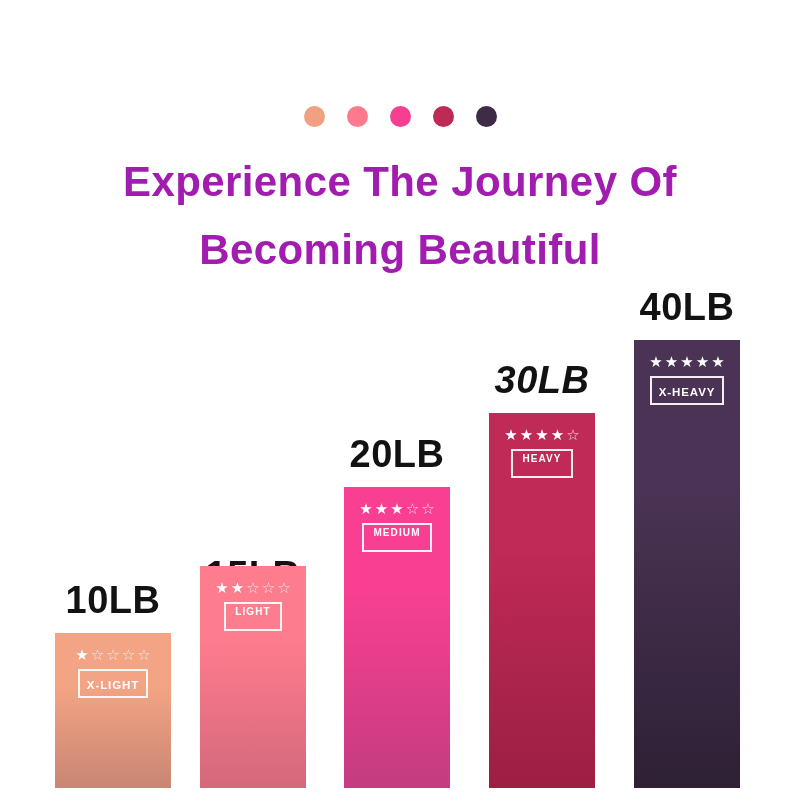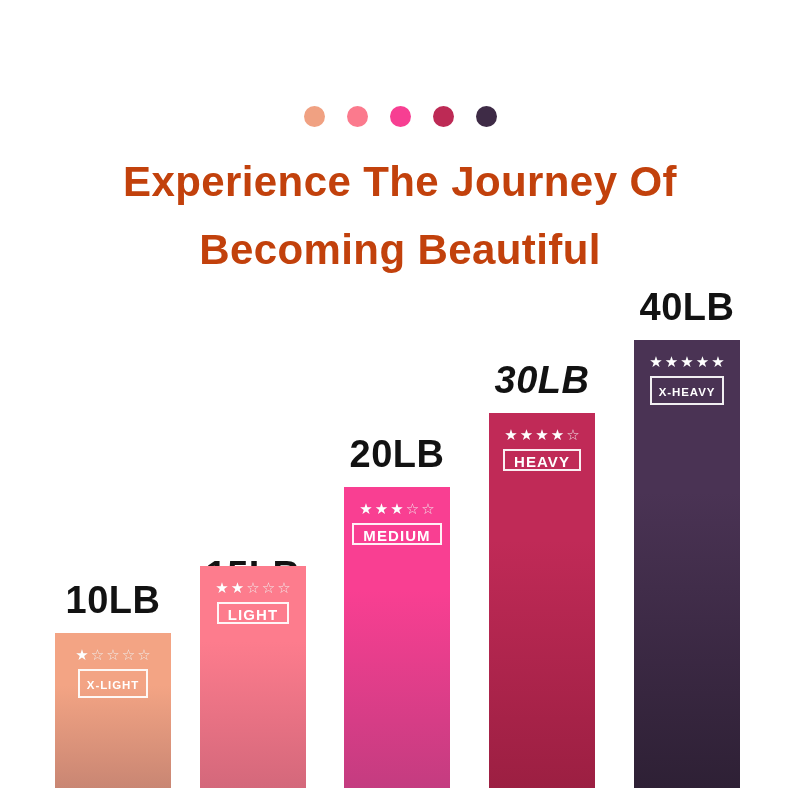--- a/index.html
+++ b/index.html
@@ -22,21 +22,21 @@
     display:flex; justify-content:center; align-items:center;
     gap:22px;
   }
   .dot { width:21px; height:21px; border-radius:50%; display:block; }
 
   
   .headline {
     position:absolute;
     top:148px; left:0; width:800px;
     text-align:center;
-    color:#c2410c;
+    color:#a21caf;
     font-weight:bold;
     font-size:42px;
     line-height:68px;
     letter-spacing:0.4px;
   }
   .headline .ln { display:block; white-space:nowrap; }
 
   
   .chart {
     position:absolute;
@@ -68,24 +68,24 @@
   .stars span {
     font-size:15px;
     color:#ffffff;
     line-height:1;
     text-shadow:0 0 1px rgba(0,0,0,.12);
   }
   .stars span.off { color:rgba(255,255,255,.85); }
   .badge {
     border:2px solid rgba(255,255,255,.92);
     color:#ffffff;
-    font-size:15px;
+    font-size:10px;
     font-weight:bold;
     letter-spacing:1.1px;
-    padding:3px 9px 0;
+    padding:3px 9px 12px;
     line-height:1;
     white-space:nowrap;
   }
   .badge.sm { font-size:11.5px; letter-spacing:0.9px; padding:9px 7px 4px; }
 </style>
 </head>
 <body>
 
 <div class="canvas">
 

